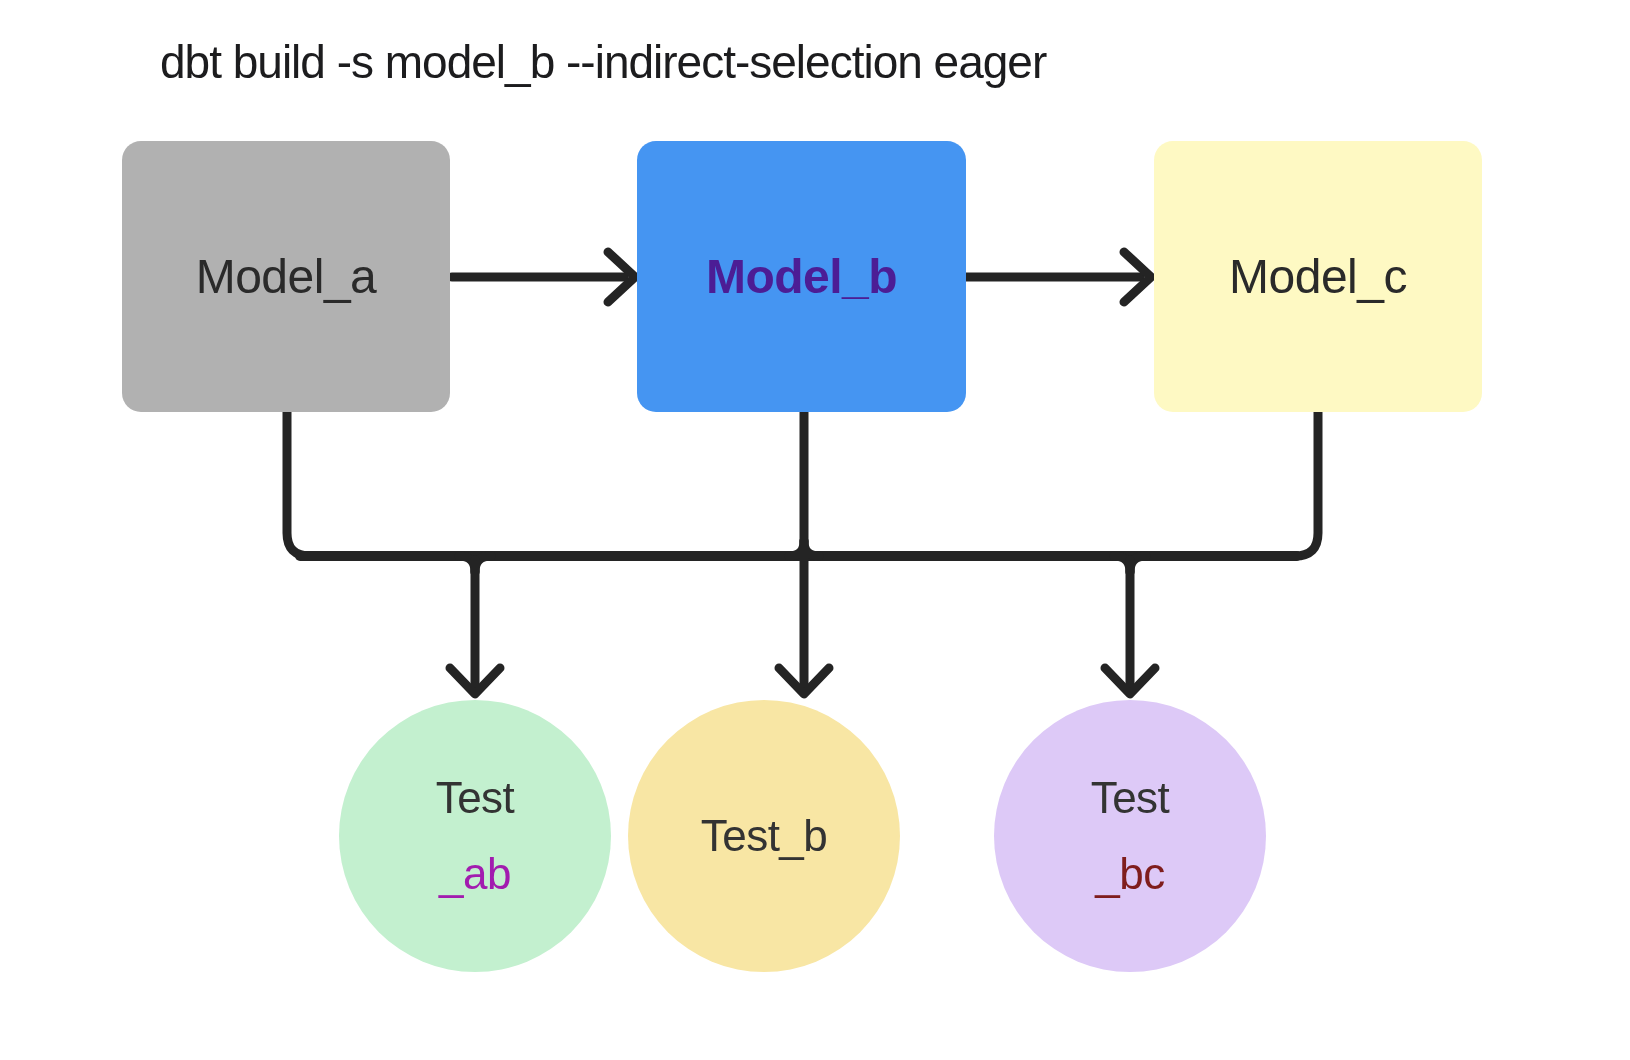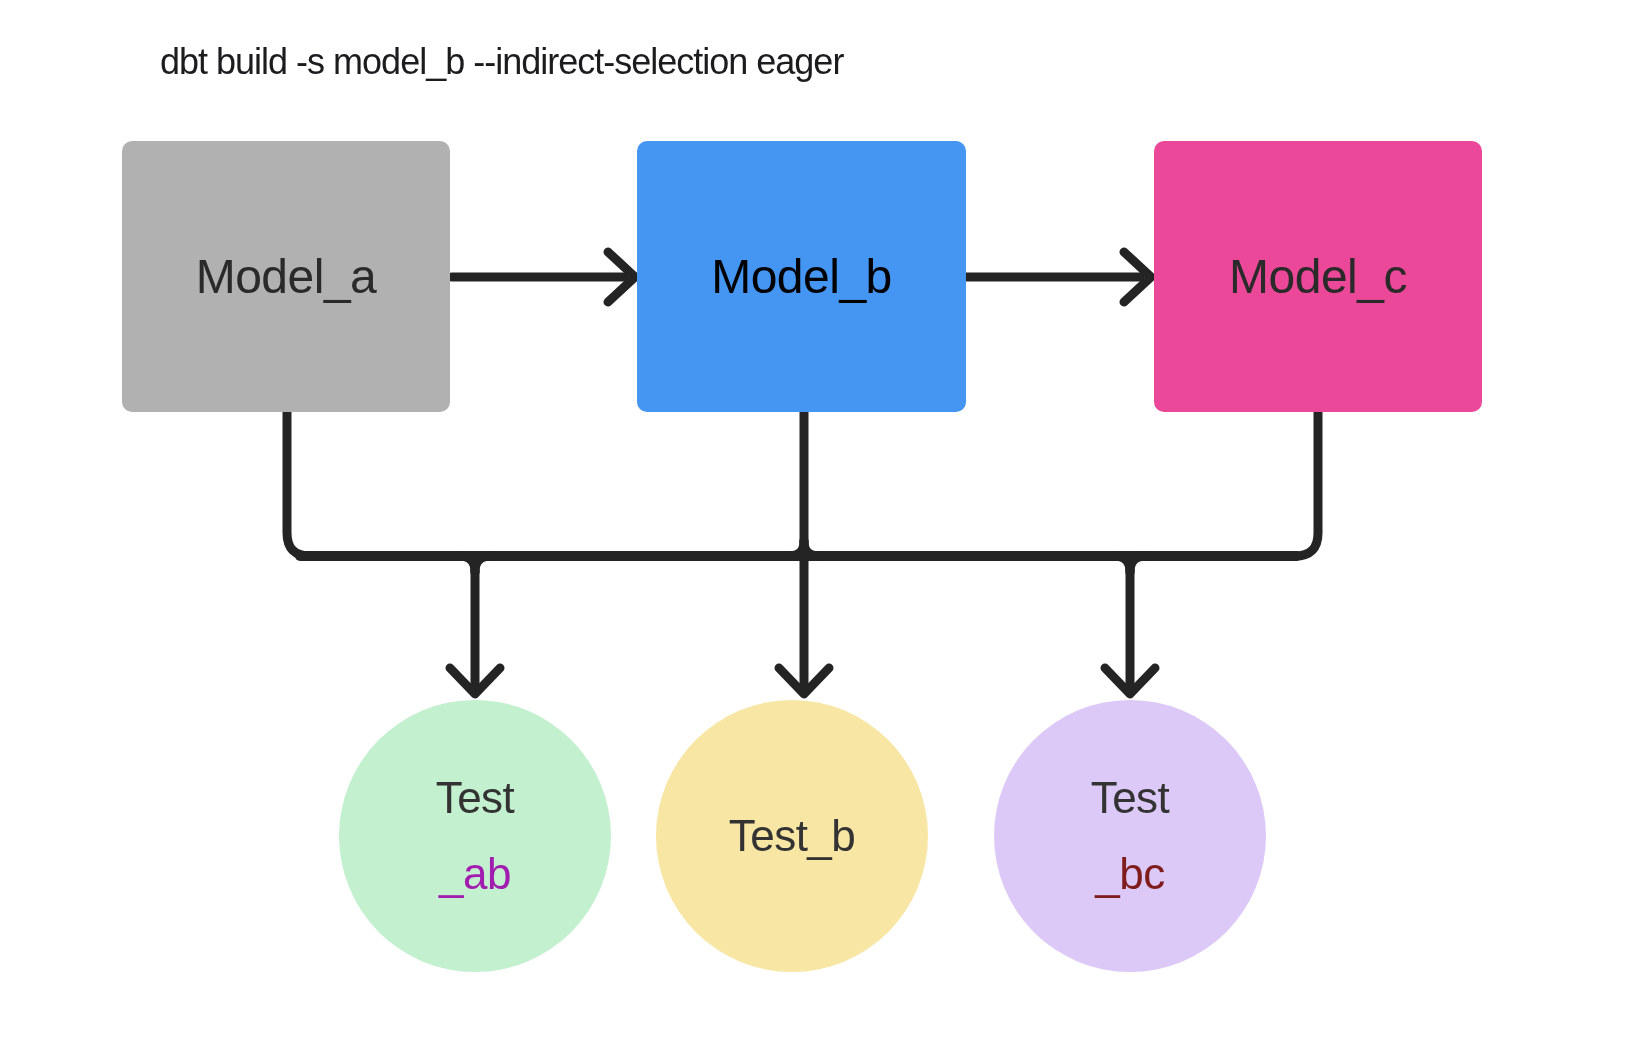--- a/index.html
+++ b/index.html
@@ -3,37 +3,37 @@
 <meta charset="utf-8">
 <style>
   html,body{margin:0;padding:0;background:#fff;}
   .stage{
     position:relative;width:1630px;height:1060px;overflow:hidden;
     background:var(--bg,#ffffff);
     font-family:"Liberation Sans",sans-serif;
   }
   .title{
     position:absolute;left:160px;top:33px;height:58px;line-height:58px;
-    font-size:36px;font-weight:500;letter-spacing:-1px;white-space:nowrap;
+    font-size:46px;font-weight:500;letter-spacing:-1px;white-space:nowrap;
     color:var(--title,#1c1c1e);
   }
   .model-box{
-    position:absolute;top:141px;width:328px;height:271px;border-radius:10px;
+    position:absolute;top:141px;width:328px;height:271px;border-radius:19px;
     display:flex;align-items:center;justify-content:center;
   }
   .model-label{font-size:48px;font-weight:500;letter-spacing:-0.5px;}
   #model-a{left:122px}
   #model-b{left:637px;width:329px}
   #model-c{left:1154px}
   .test-circle{
     position:absolute;top:700px;width:272px;height:272px;border-radius:50%;
     display:flex;flex-direction:column;align-items:center;justify-content:center;
   }
   #test-ab{left:339px}
-  #test-b{left:656px}
+  #test-b{left:628px}
   #test-bc{left:994px}
   .test-line{
     font-size:44px;font-weight:500;line-height:76px;letter-spacing:-0.5px;text-align:center;
   }
   .test-line:empty{display:none}
   svg.edges-layer{position:absolute;left:0;top:0;width:1630px;height:1060px;pointer-events:none;}
   svg.edges-layer path{
     fill:none;stroke:var(--ink,#242424);stroke-width:9;
     stroke-linecap:round;stroke-linejoin:round;
   }
@@ -74,24 +74,24 @@
     <path d="M1146 556 Q1130 556 1130 572"></path>
     <path d="M1130 560 V686"></path>
     <path d="M1105 668 L1130 694 L1155 668"></path>
   </svg>
 
   <div class="model-box" id="model-a" style="background: rgb(177, 177, 177);">
     <span class="model-label" style="color: rgb(42, 42, 42);">Model_a</span>
   </div>
 
   <div class="model-box" id="model-b" style="background: rgb(69, 149, 242);">
-    <span class="model-label" style="color: #000000;">Model_b</span>
+    <span class="model-label" style="color: #4c1d95; font-weight: bold;">Model_b</span>
   </div>
 
-  <div class="model-box" id="model-c" style="background: #ec4899;">
+  <div class="model-box" id="model-c" style="background: #fef9c3;">
     <span class="model-label" style="color: rgb(42, 42, 42);">Model_c</span>
   </div>
 
   <div class="test-circle" id="test-ab" style="background: rgb(195, 240, 207);">
     <span class="test-line" style="color: rgb(51, 51, 51);">Test</span>
     <span class="test-line" style="color: #a21caf;">_ab</span>
   </div>
 
   <div class="test-circle" id="test-b" style="background: rgb(248, 230, 164);">
     <span class="test-line" style="color: rgb(51, 51, 51);">Test_b</span>

